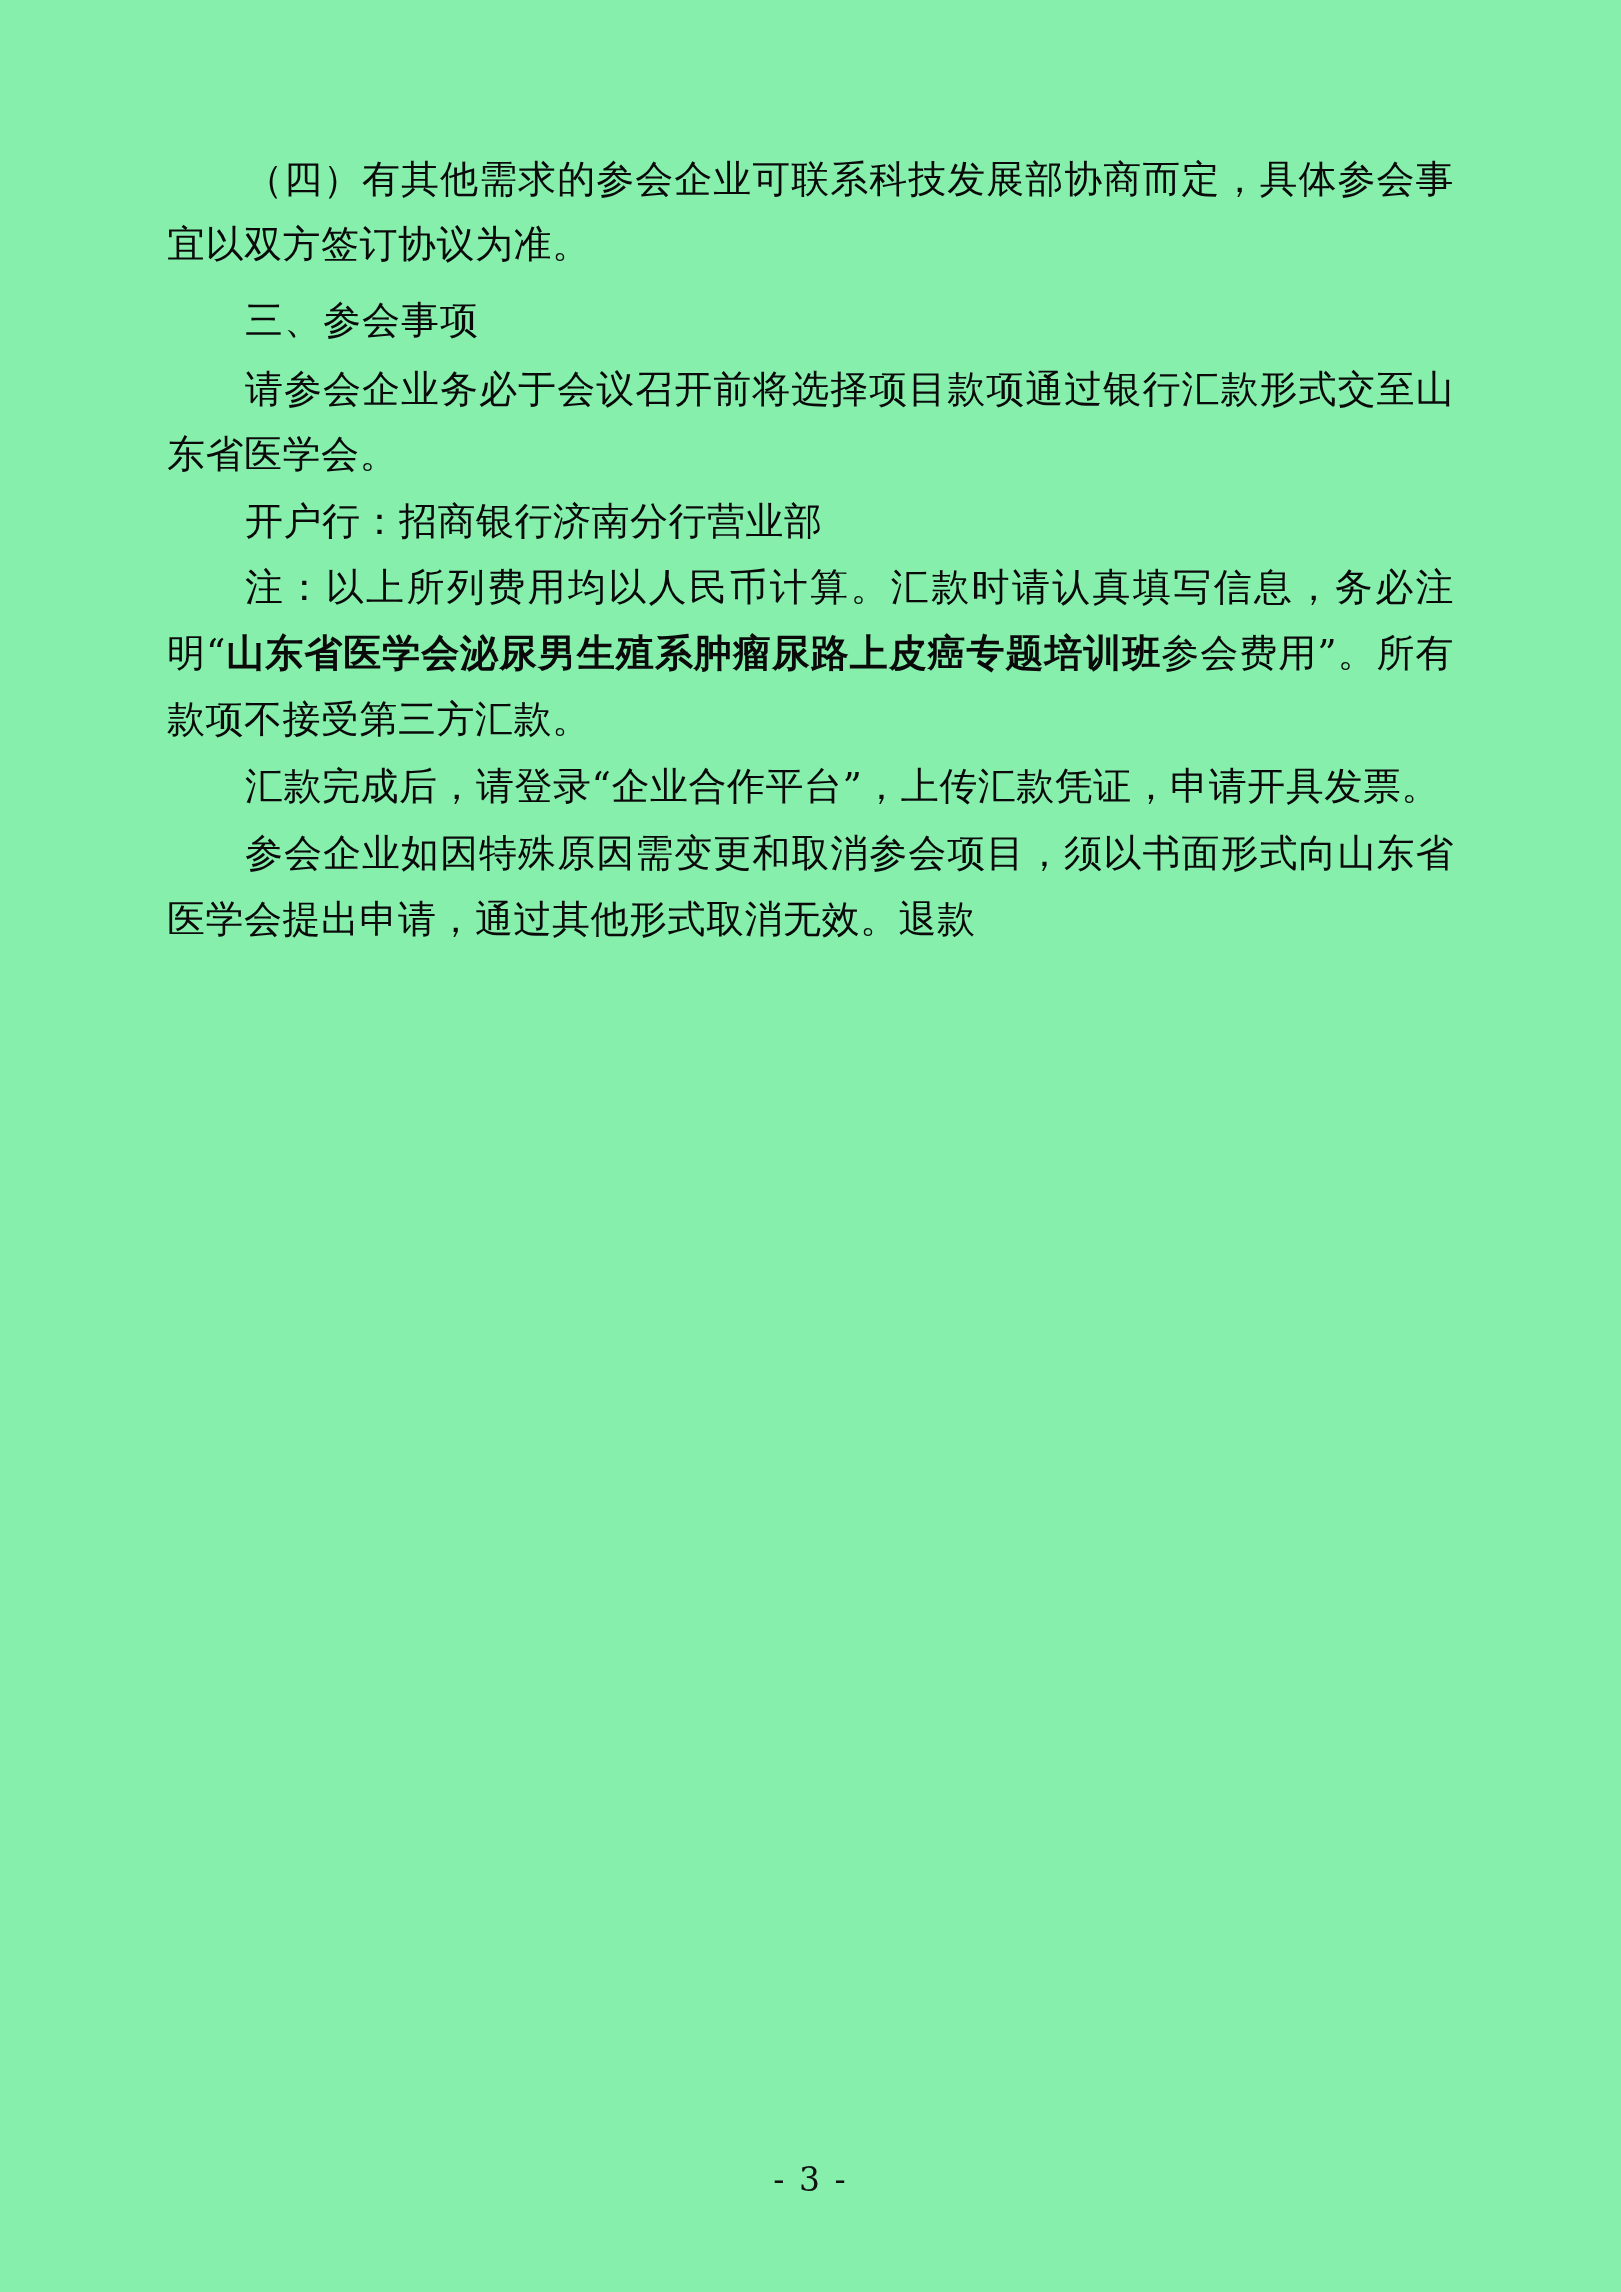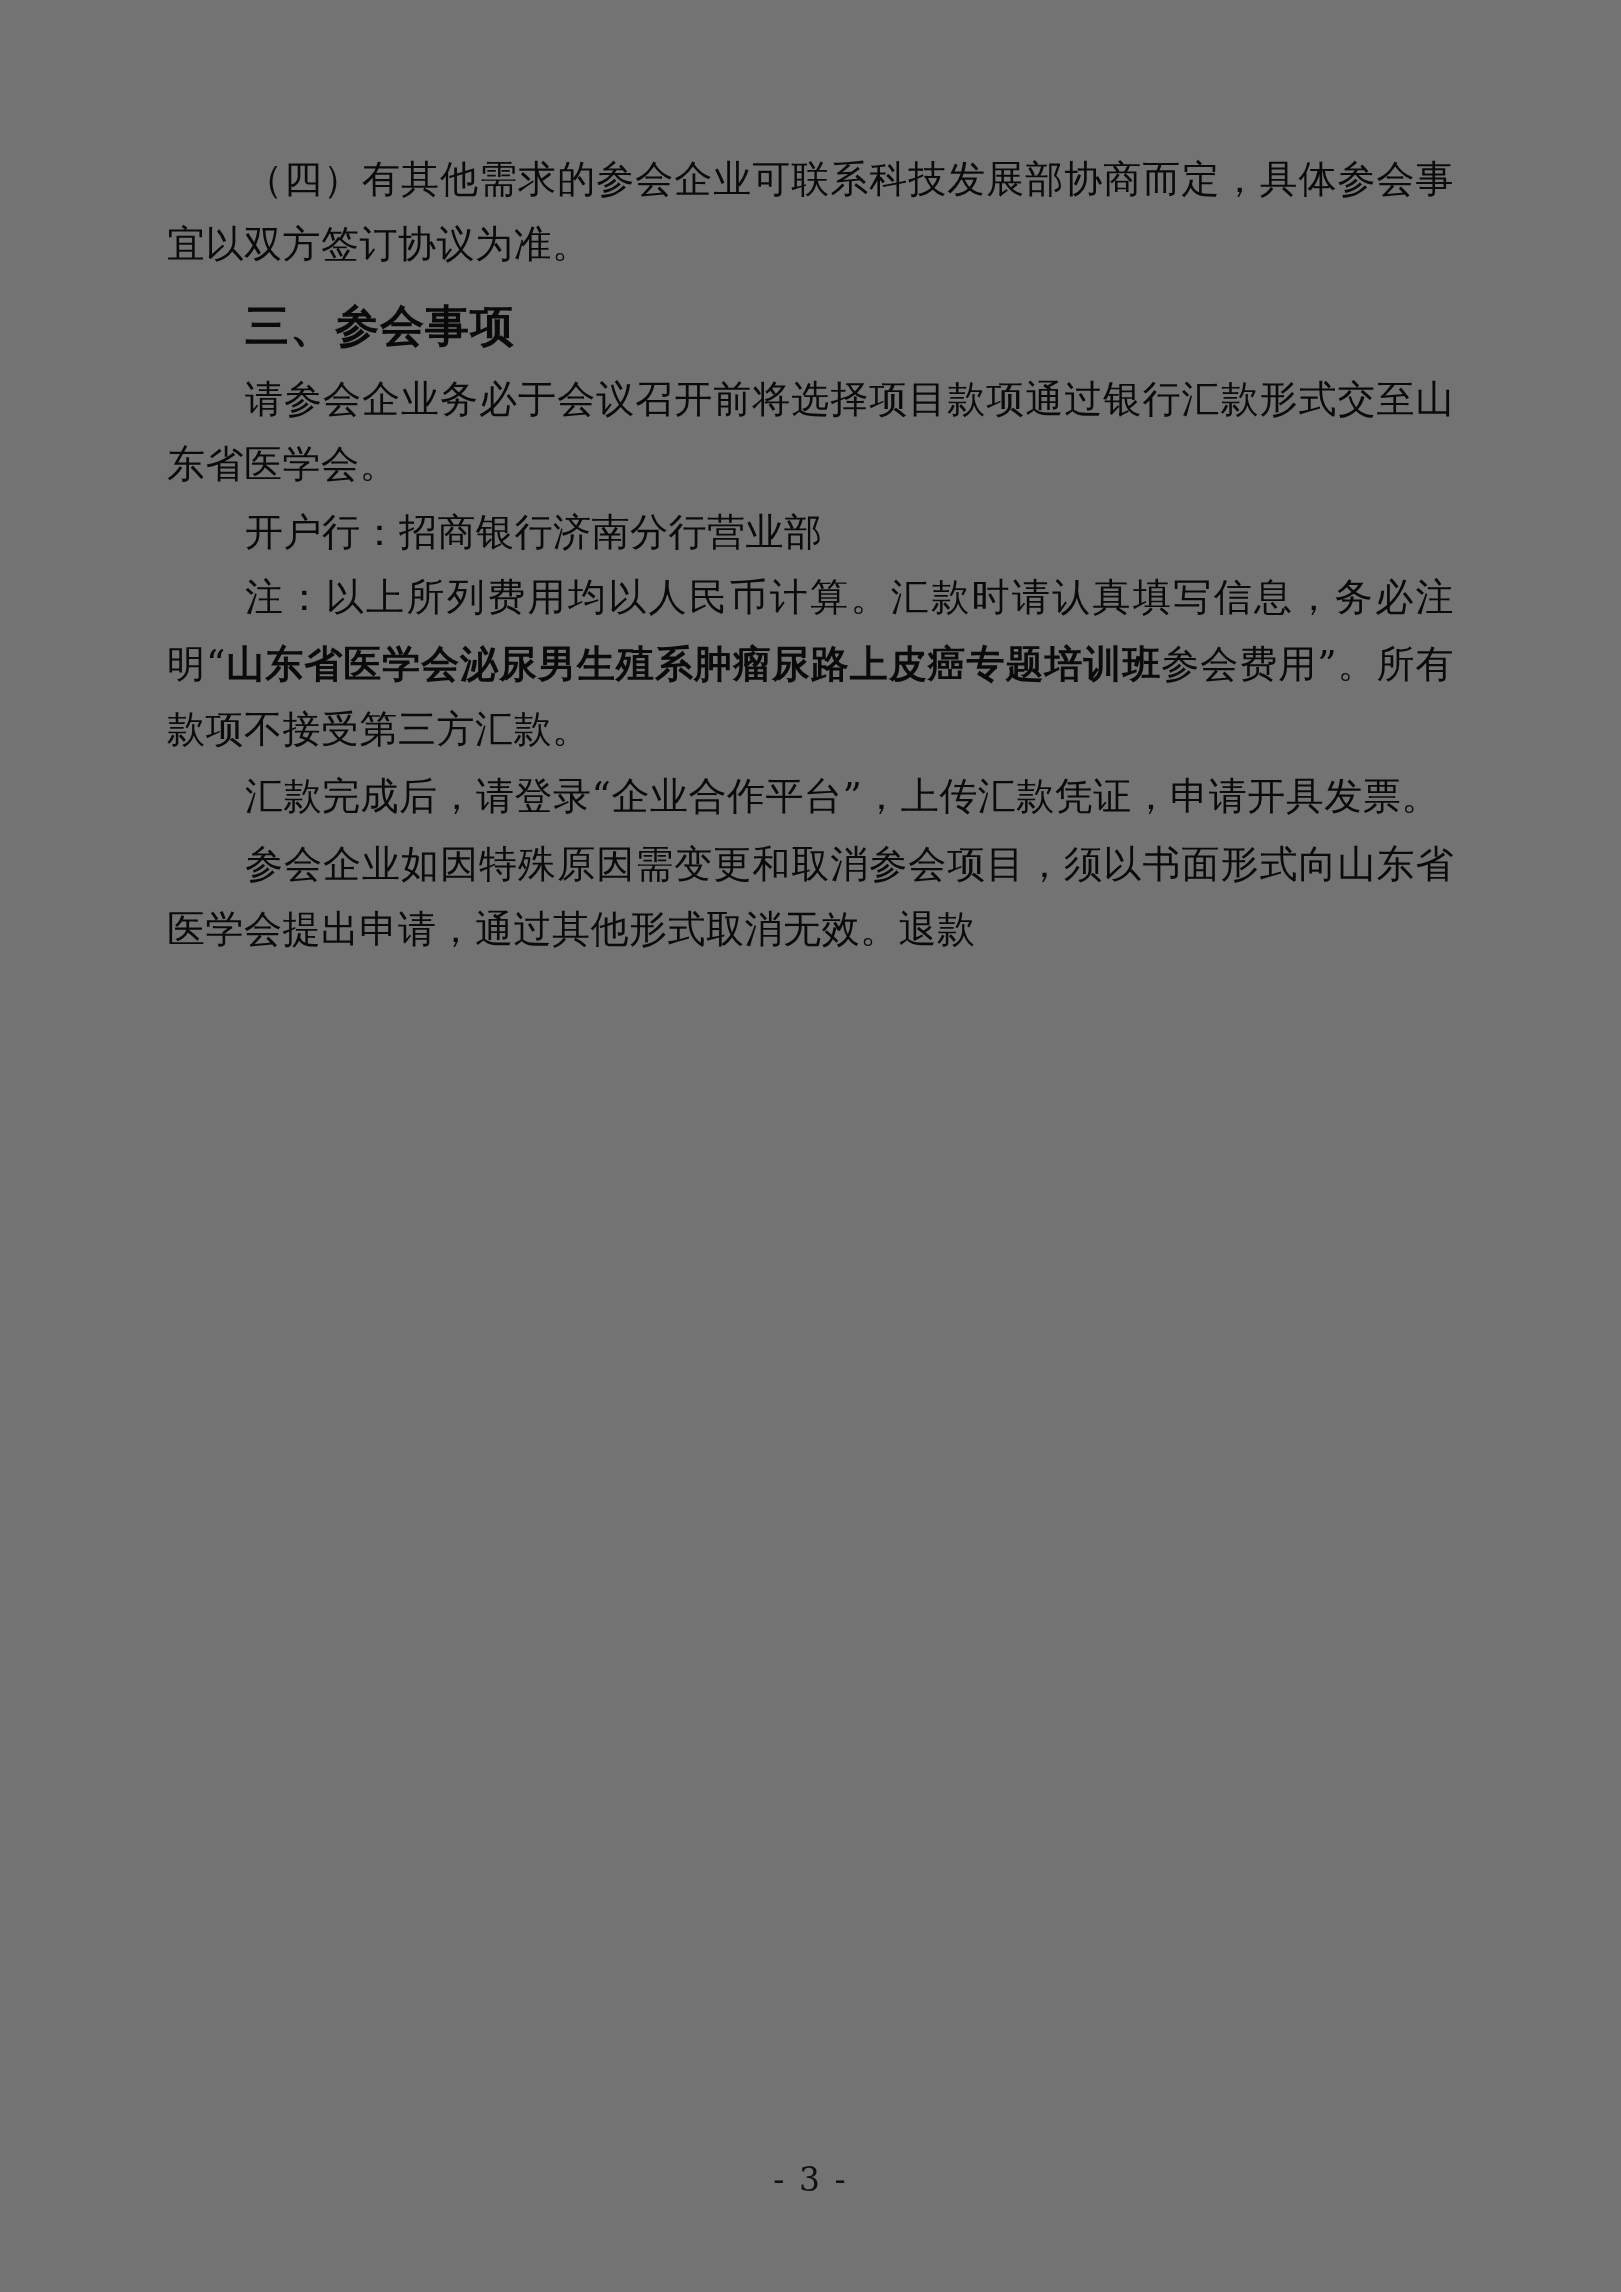--- a/index.html
+++ b/index.html
@@ -3,21 +3,21 @@
 <meta charset="utf-8">
 <style>
   html, body {
     margin: 0;
     padding: 0;
     background: #ffffff;
   }
   .page {
     width: 1621px;
     height: 2293px;
-    background: #737373;
+    background: #86efac;
     position: relative;
     box-sizing: border-box;
     padding: 147px 167px 59px 167px;
     font-family: "DejaVu Serif", "Liberation Serif", serif;
     color: #000000;
     overflow: hidden;
   }
   .body-text {
     font-size: 38px;
     line-height: 1.72;
@@ -25,22 +25,22 @@
     letter-spacing: 0.5px;
     text-align: justify;
   }
   .para {
     margin: 0 0 2px 0;
     text-indent: 78px;
   }
   .heading {
     margin: 9.8px 0 3.9px 0;
     text-indent: 78px;
-    font-weight: 700;
-    font-size: 44px;
+    font-weight: 400;
+    font-size: 38px;
     letter-spacing: 1px;
   }
   .bold-inline {
     font-weight: 700;
   }
   .latin {
     font-family: "DejaVu Serif", "Liberation Serif", serif;
     letter-spacing: 0.5px;
   }
   .bank-line {

